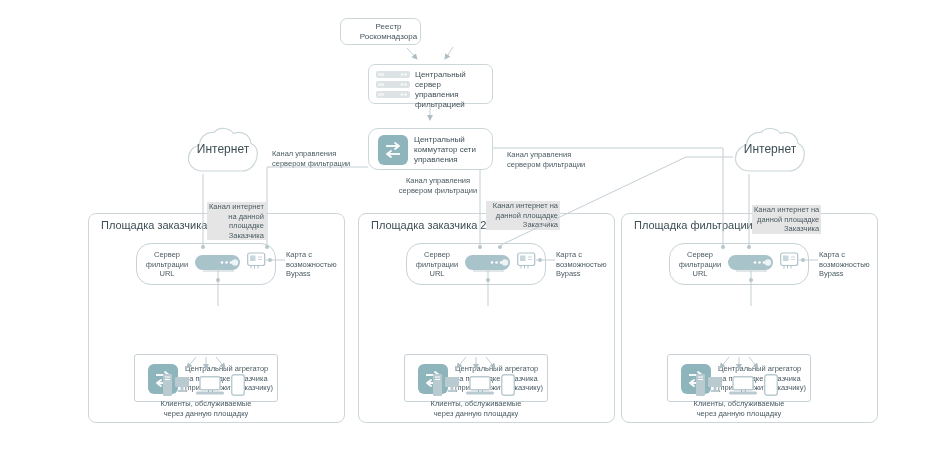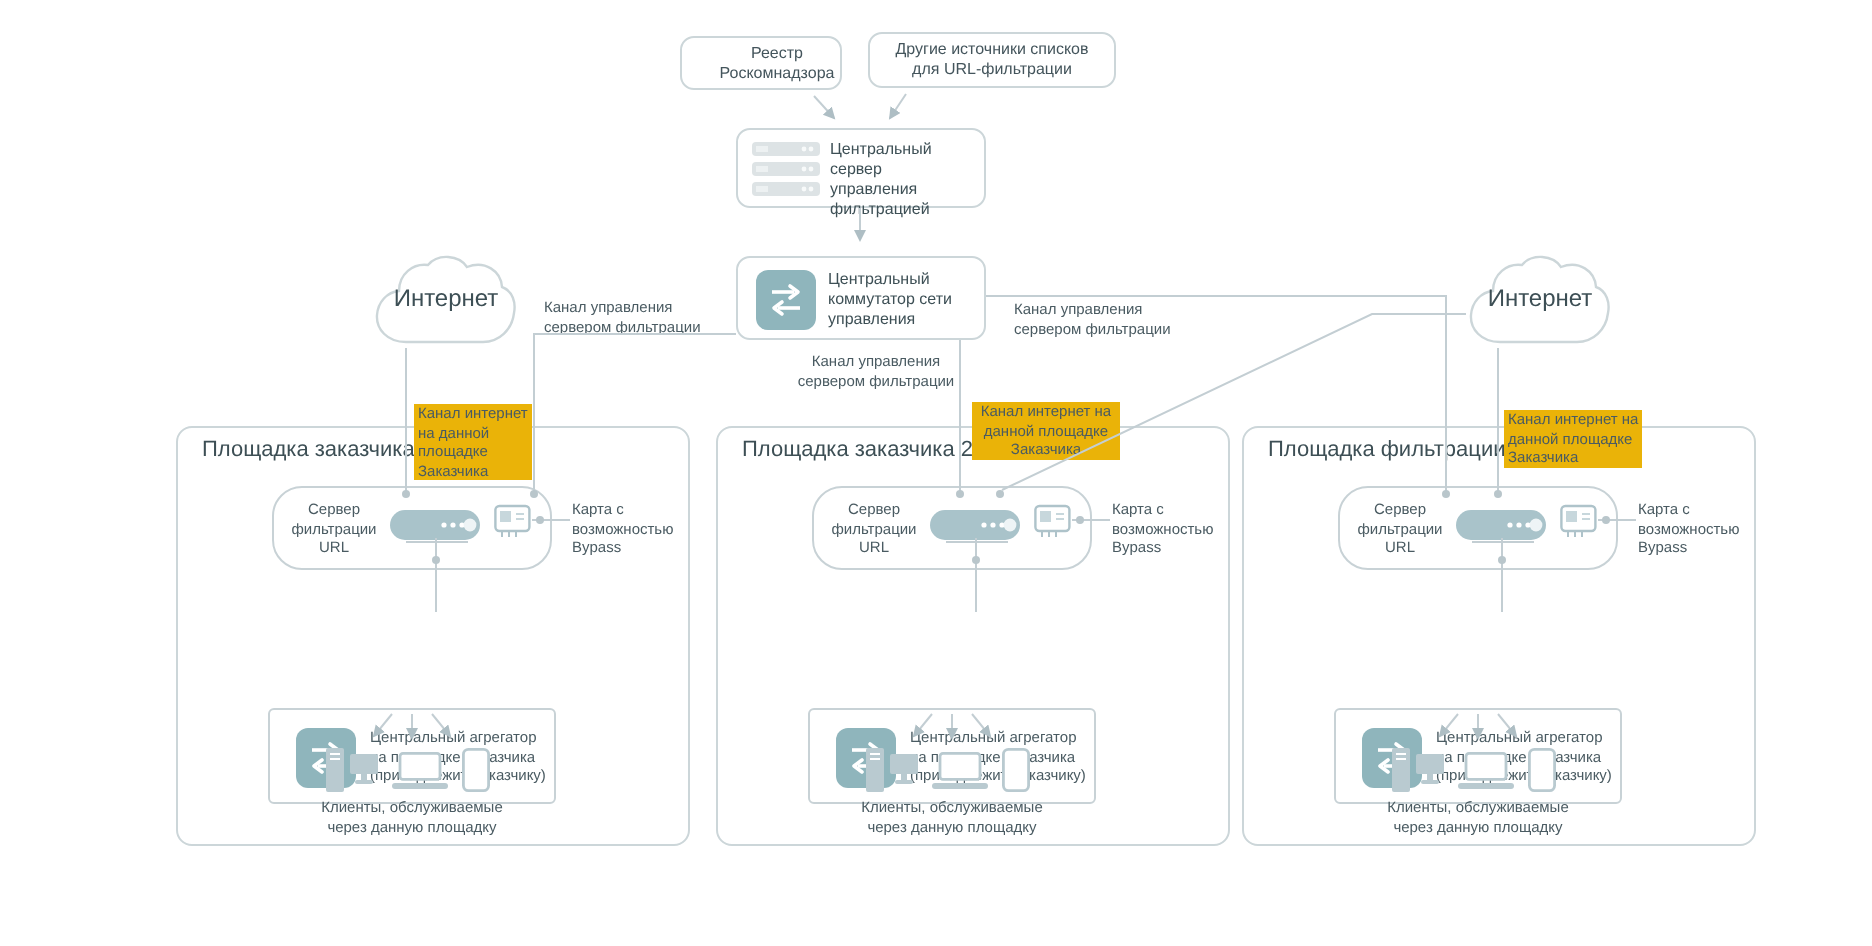--- a/index.html
+++ b/index.html
@@ -4,21 +4,21 @@
 <style>
   html,body{margin:0;padding:0;background:#fff;}
   .stage{position:relative;width:936px;height:473px;background:#fff;overflow:hidden;
          font-family:"Liberation Sans","DejaVu Sans",sans-serif;color:#3e5056;}
   .pre{white-space:pre-line;}
   .c{text-align:center;}
   .box{position:absolute;background:#fff;border:1px solid #ccd6d9;border-radius:7px;box-sizing:border-box;z-index:1;}
   .toptext{font-size:8px;line-height:10px;color:#44555c;display:flex;align-items:center;justify-content:center;height:100%;}
   .nodetext{position:absolute;font-size:8px;line-height:10px;color:#3e5056;}
   .lbl{position:absolute;font-size:7.5px;line-height:9.5px;color:#4a5b62;z-index:2;}
-  .whitebg{background:#eab308;padding:0 2px;}
+  .whitebg{background:#e5e5e5;padding:0 2px;text-align:right;}
   .cloud{position:absolute;width:74px;height:48px;z-index:1;}
   .cloudtext{position:absolute;width:100%;text-align:center;top:15px;font-size:12px;color:#3d4f55;}
   .gsvg{position:absolute;left:0;top:0;z-index:3;pointer-events:none;}
   .site{position:absolute;top:213px;width:257px;height:210px;border:1px solid #ccd6d9;border-radius:8px;background:#fff;box-sizing:border-box;z-index:1;}
   .site-title{position:absolute;left:9px;top:5px;font-size:11px;color:#3d4f55;background:#fff;padding:0 3px;z-index:2;}
   .fbox{position:absolute;left:47px;top:29px;width:140px;height:42px;border:1px solid #c8d2d6;border-radius:15px;background:#fff;box-sizing:border-box;}
   .flabel{position:absolute;left:2px;top:6px;width:56px;font-size:7.5px;line-height:9.5px;color:#4a5b62;}
   .pill{position:absolute;left:58px;top:11px;width:45px;height:15px;background:#a9c3ca;border-radius:8px;}
   .nicwrap{position:absolute;left:110px;top:8px;}
   .bypass{position:absolute;left:197px;top:36px;font-size:7.5px;line-height:9.5px;color:#4a5b62;}
@@ -30,24 +30,20 @@
   .clientslabel{position:absolute;left:37px;top:185px;width:160px;font-size:7.5px;line-height:9.5px;color:#4a5b62;}
 </style>
 </head>
 <body>
 
 <div class="stage" id="stage">
 
   <div class="box" style="left:340px;top:18px;width:81px;height:27px;padding-left:16px;">
     <div class="toptext pre c">Реестр
 Роскомнадзора</div>
-  </div>
-  <div class="box" style="left:434px;top:16px;width:124px;height:28px;">
-    <div class="toptext pre c">Другие источники списков
-для URL-фильтрации</div>
   </div>
 
   <div class="box" style="left:368px;top:64px;width:125px;height:40px;padding-left:40px;">
     <svg style="position:absolute;left:7px;top:6px;" width="34" height="28" viewBox="0 0 34 28">
       <g>
         <rect x="0" y="0" width="34" height="7" rx="2" fill="#dde3e5"></rect>
           <rect x="2" y="2" width="6" height="3" fill="#edf1f2"></rect>
           <circle cx="26" cy="3.5" r="1.2" fill="#f8fafa"></circle>
           <circle cx="29.5" cy="3.5" r="1.2" fill="#f8fafa"></circle>
         <rect x="0" y="10" width="34" height="7" rx="2" fill="#dde3e5"></rect>
@@ -58,21 +54,21 @@
           <rect x="2" y="22" width="6" height="3" fill="#edf1f2"></rect>
           <circle cx="26" cy="23.5" r="1.2" fill="#f8fafa"></circle>
           <circle cx="29.5" cy="23.5" r="1.2" fill="#f8fafa"></circle>
       </g>
     </svg>
     <div class="nodetext pre" style="left:46px;top:5px;">Центральный сервер
 управления
 фильтрацией</div>
   </div>
 
-  <div class="box" style="left:368px;top:128px;width:125px;height:42px;">
+  <div class="box" style="left:368px;top:128px;width:125px;height:42px;border-radius:10px;">
     <svg style="position:absolute;left:9px;top:6px;" width="30" height="30" viewBox="0 0 30 30">
       <rect x="0" y="0" width="30" height="30" rx="6" fill="#8fb5bc"></rect>
       <path d="M8,11 H19" stroke="#fff" stroke-width="1.8" fill="none"></path>
       <path d="M17,8 L21,11 L17,14" stroke="#fff" stroke-width="1.8" fill="none" stroke-linejoin="round" stroke-linecap="round"></path>
       <path d="M22,19 H11" stroke="#fff" stroke-width="1.8" fill="none"></path>
       <path d="M13,16 L9,19 L13,22" stroke="#fff" stroke-width="1.8" fill="none" stroke-linejoin="round" stroke-linecap="round"></path>
     </svg>
     <div class="nodetext pre" style="left:45px;top:6px;">Центральный
 коммутатор сети
 управления</div>

